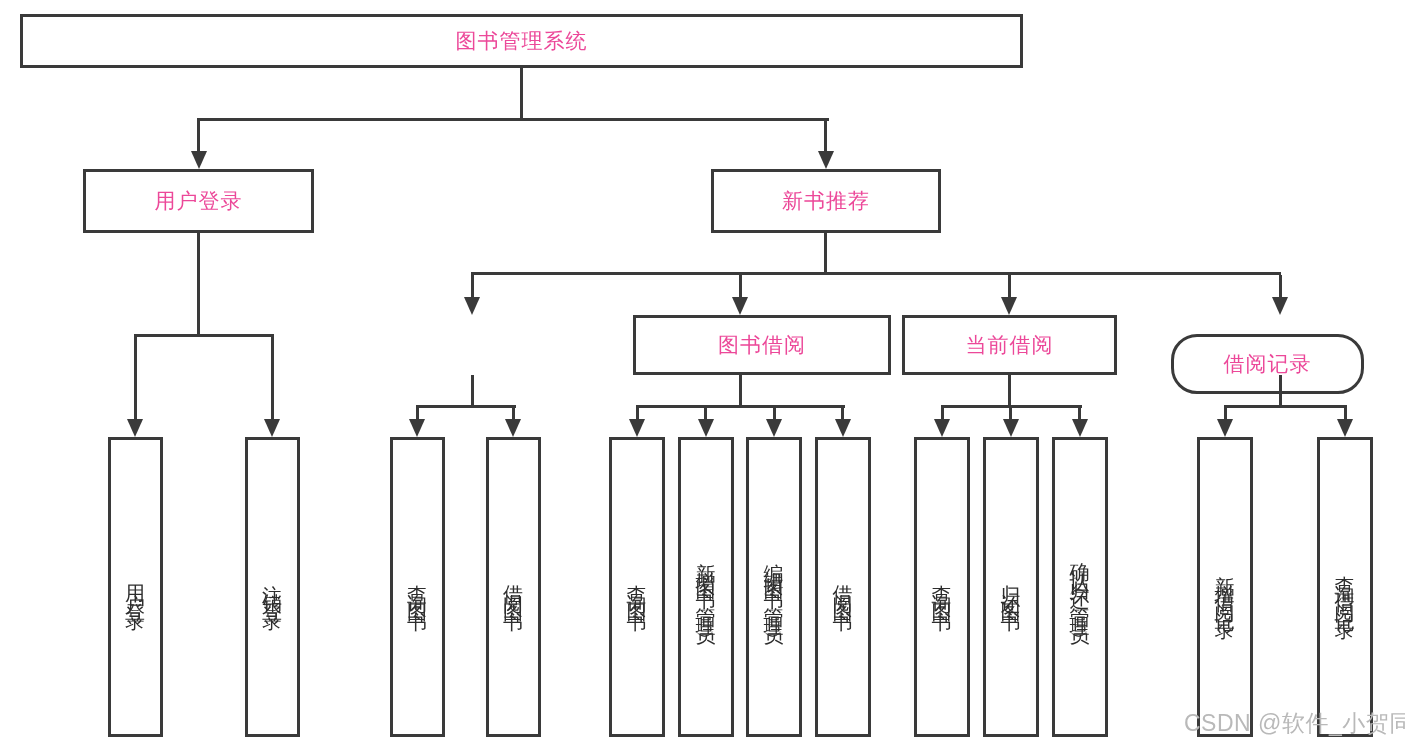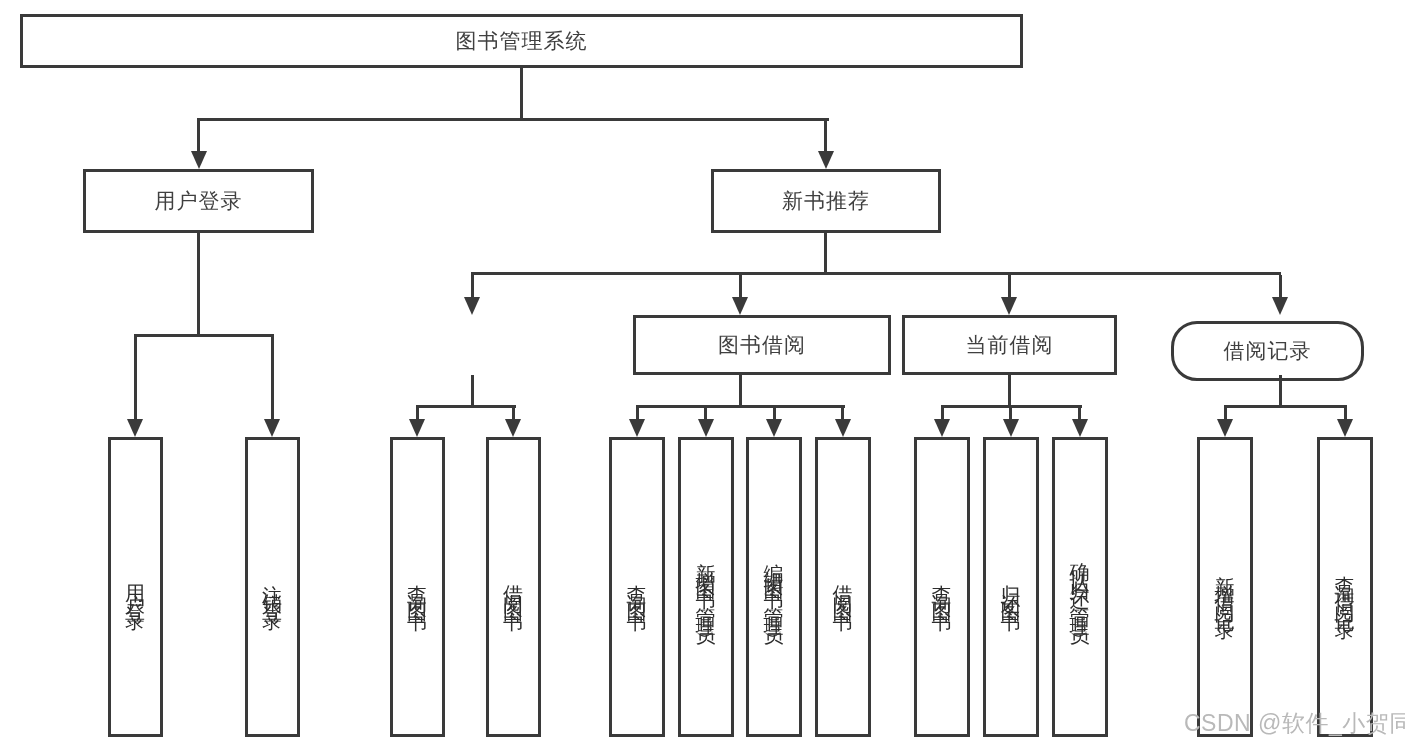--- a/index.html
+++ b/index.html
@@ -3,21 +3,21 @@
 <meta charset="utf-8">
 <style>
   html,body{margin:0;padding:0;background:#ffffff;}
   .canvas{
     position:relative;width:1405px;height:747px;background:#ffffff;
     font-family:"Liberation Sans","DejaVu Sans",sans-serif;overflow:hidden;
   }
   .hbox{
     position:absolute;box-sizing:border-box;border:3px solid #3a3a3a;background:#ffffff;
     display:flex;align-items:center;justify-content:center;
-    font-size:21px;color:#404040;letter-spacing:1px;
+    font-size:21px;color:#ec4899;letter-spacing:1px;
   }
   .vbox{
     position:absolute;box-sizing:border-box;border:3px solid #3a3a3a;background:#ffffff;
     display:flex;align-items:center;justify-content:center;
   }
   .vbox span{
     writing-mode:vertical-rl;text-orientation:mixed;
     font-size:20px;letter-spacing:9px;color:#2d2d2d;line-height:1;
   }
   .line{position:absolute;background:#3a3a3a;}
@@ -36,21 +36,21 @@
 
 <div class="canvas">
 
   <div class="hbox" style="left:20px;top:14px;width:1003px;height:54px;">图书管理系统</div>
 
   <div class="hbox" style="left:83px;top:169px;width:231px;height:64px;">用户登录</div>
   <div class="hbox" style="left:711px;top:169px;width:230px;height:64px;">新书推荐</div>
 
   <div class="hbox" style="left:633px;top:315px;width:258px;height:60px;">图书借阅</div>
   <div class="hbox" style="left:902px;top:315px;width:215px;height:60px;">当前借阅</div>
-  <div class="hbox" style="left:1171px;top:321px;width:193px;height:60px;border-radius:26px;">借阅记录</div>
+  <div class="hbox" style="left:1171px;top:334px;width:193px;height:60px;border-radius:26px;">借阅记录</div>
 
   <div class="vbox" style="left:108px;top:437px;width:55px;height:300px;">
       <span>用户登录</span>
     </div>
   <div class="vbox" style="left:245px;top:437px;width:55px;height:300px;">
       <span>注销登录</span>
     </div>
   <div class="vbox" style="left:390px;top:437px;width:55px;height:300px;">
       <span>查询图书</span>
     </div>

